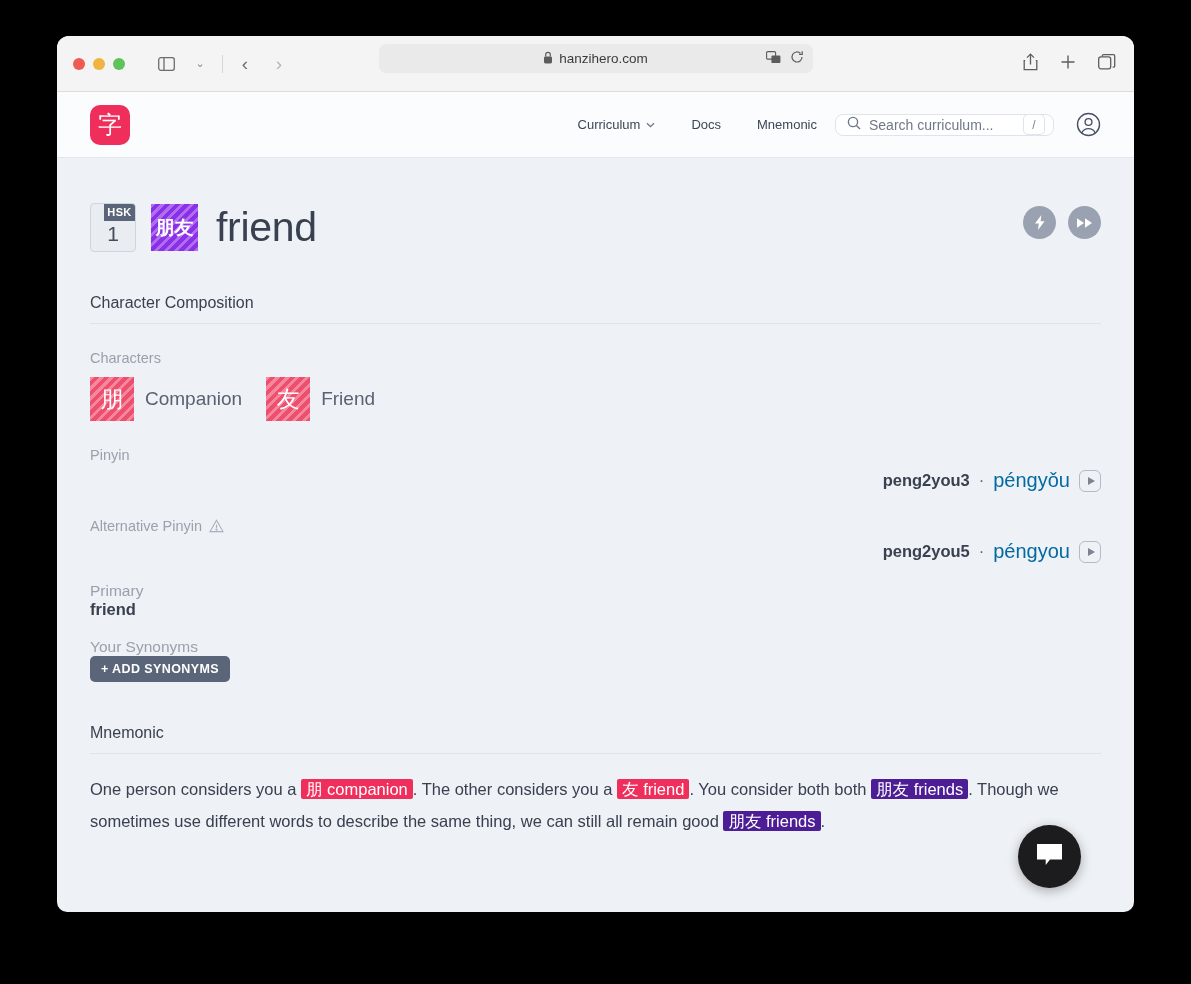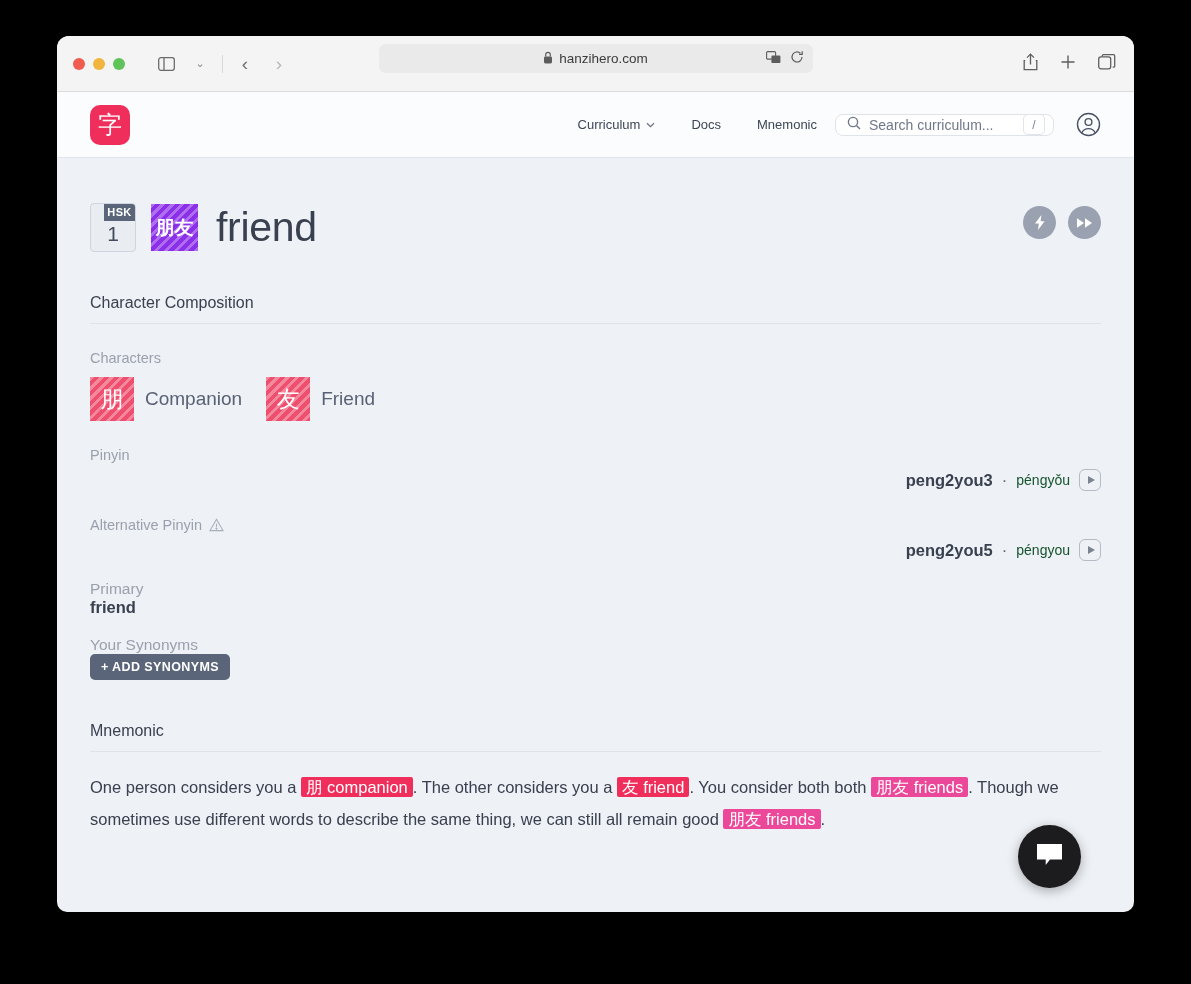--- a/index.html
+++ b/index.html
@@ -171,21 +171,21 @@
     color: #fff; font-size: 23px;
     font-family: "DejaVu Sans", sans-serif;
     background-color: #ef4f6e;
     background-image: repeating-linear-gradient(135deg, rgba(255,255,255,.32) 0 3px, rgba(255,255,255,0) 3px 7px);
   }
   .char-gloss { font-size: 19px; color: #596174; }
 
   .pinyin-row { display: flex; align-items: center; gap: 9px; margin-top: 6px; justify-content: flex-end; }
   .pinyin-code { font-size: 16.5px; font-weight: bold; color: #39404f; }
   .pinyin-sep { font-size: 16.5px; color: #5c6474; }
-  .pinyin-read { font-size: 14px; color: #14532d; }
+  .pinyin-read { font-size: 20px; color: #0369a1; }
   .play-btn {
     width: 22px; height: 22px;
     border: 1px solid #b4bbc6; border-radius: 6px;
     display: flex; align-items: center; justify-content: center;
   }
   .play-tri {
     width: 0; height: 0;
     border-left: 7px solid #7c8491;
     border-top: 4.5px solid transparent;
     border-bottom: 4.5px solid transparent;
@@ -206,21 +206,21 @@
 
   .mnemonic-body {
     margin-top: 20px;
     font-size: 16.5px; line-height: 1.85; color: #39404f;
   }
   .hl {
     padding: 1px 5px; color: #fff; border-radius: 2px;
     font-weight: 500;
   }
   .hl-red { background: #ef2e5b; }
-  .hl-purple { background: #ec4899; }
+  .hl-purple { background: #4c1d95; }
   .hl .cn { font-family: "DejaVu Sans", sans-serif; }
 
   .chat-fab {
     position: absolute;
     right: 53px; bottom: 24px;
     width: 63px; height: 63px;
     border-radius: 50%;
     background: #1c1c1e;
     display: flex; align-items: center; justify-content: center;
     box-shadow: 0 3px 12px rgba(0,0,0,.3);

